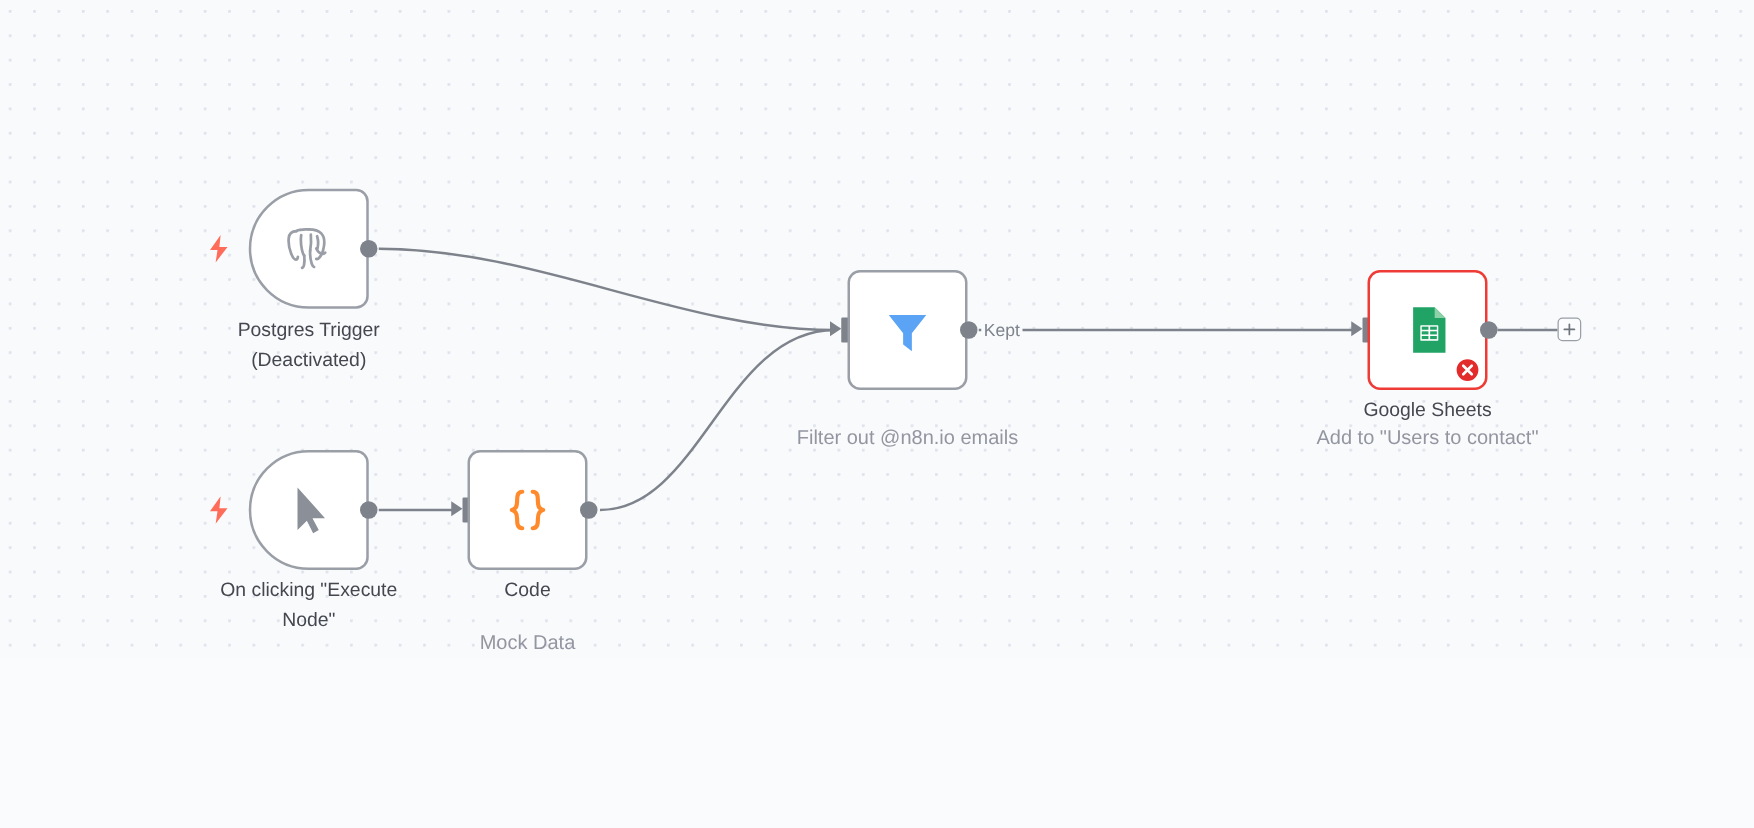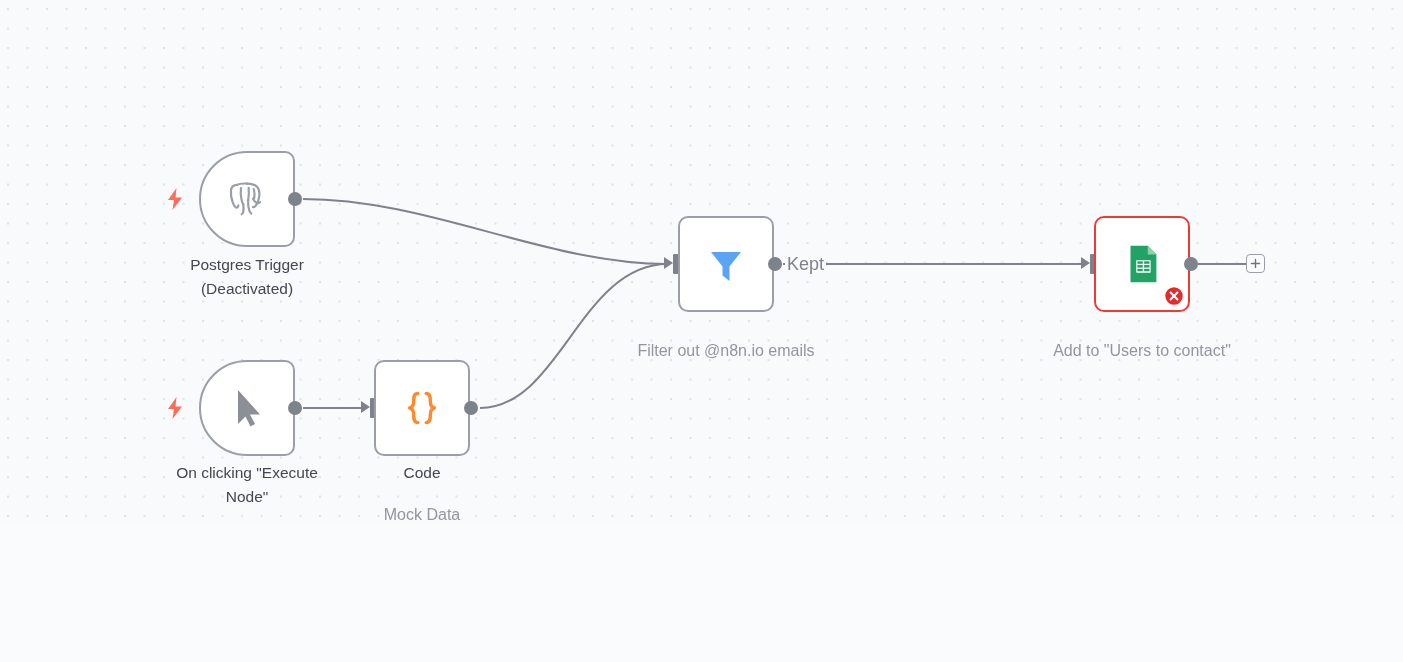--- a/index.html
+++ b/index.html
@@ -99,21 +99,21 @@
   .bolt {
     position: absolute;
     width: 18px;
     height: 22px;
     color: #ff6d5a;
   }
 
   
   .wire-label {
     position: absolute;
-    font-size: 18px;
+    font-size: 14px;
     color: #7d828b;
     background: #f9fafc;
     padding: 0 2px;
     line-height: 14px;
   }
 
   
   .plus-btn {
     position: absolute;
     width: 19px;
@@ -258,20 +258,21 @@
 
   <div class="err-badge" style="left:1163px; top:285px;">
     <svg viewBox="0 0 22 22" width="22" height="22" aria-hidden="true">
       <circle cx="11" cy="11" r="9.5" fill="#e32b2b" stroke="#ffffff" stroke-width="1.6"></circle>
       <path d="M7.6 7.6 L14.4 14.4 M14.4 7.6 L7.6 14.4" stroke="#ffffff" stroke-width="2.1" stroke-linecap="round"></path>
     </svg>
   </div>
 
   <div class="out-dot" style="left:1184px; top:257px;"></div>
 
+  <div class="node-label" style="left:1042px; top:317px; width:200px;">Google Sheets</div>
   <div class="node-sub" style="left:1022px; top:341px; width:240px;">Add to "Users to contact"</div>
 
   <div class="plus-btn" style="left:1246px; top:254px;">
     <svg viewBox="0 0 12 12" width="11" height="11" aria-hidden="true">
       <path d="M6 1.6 V10.4 M1.6 6 H10.4" stroke="#6f747d" stroke-width="1.5" stroke-linecap="round"></path>
     </svg>
   </div>
 
 </div>
 

